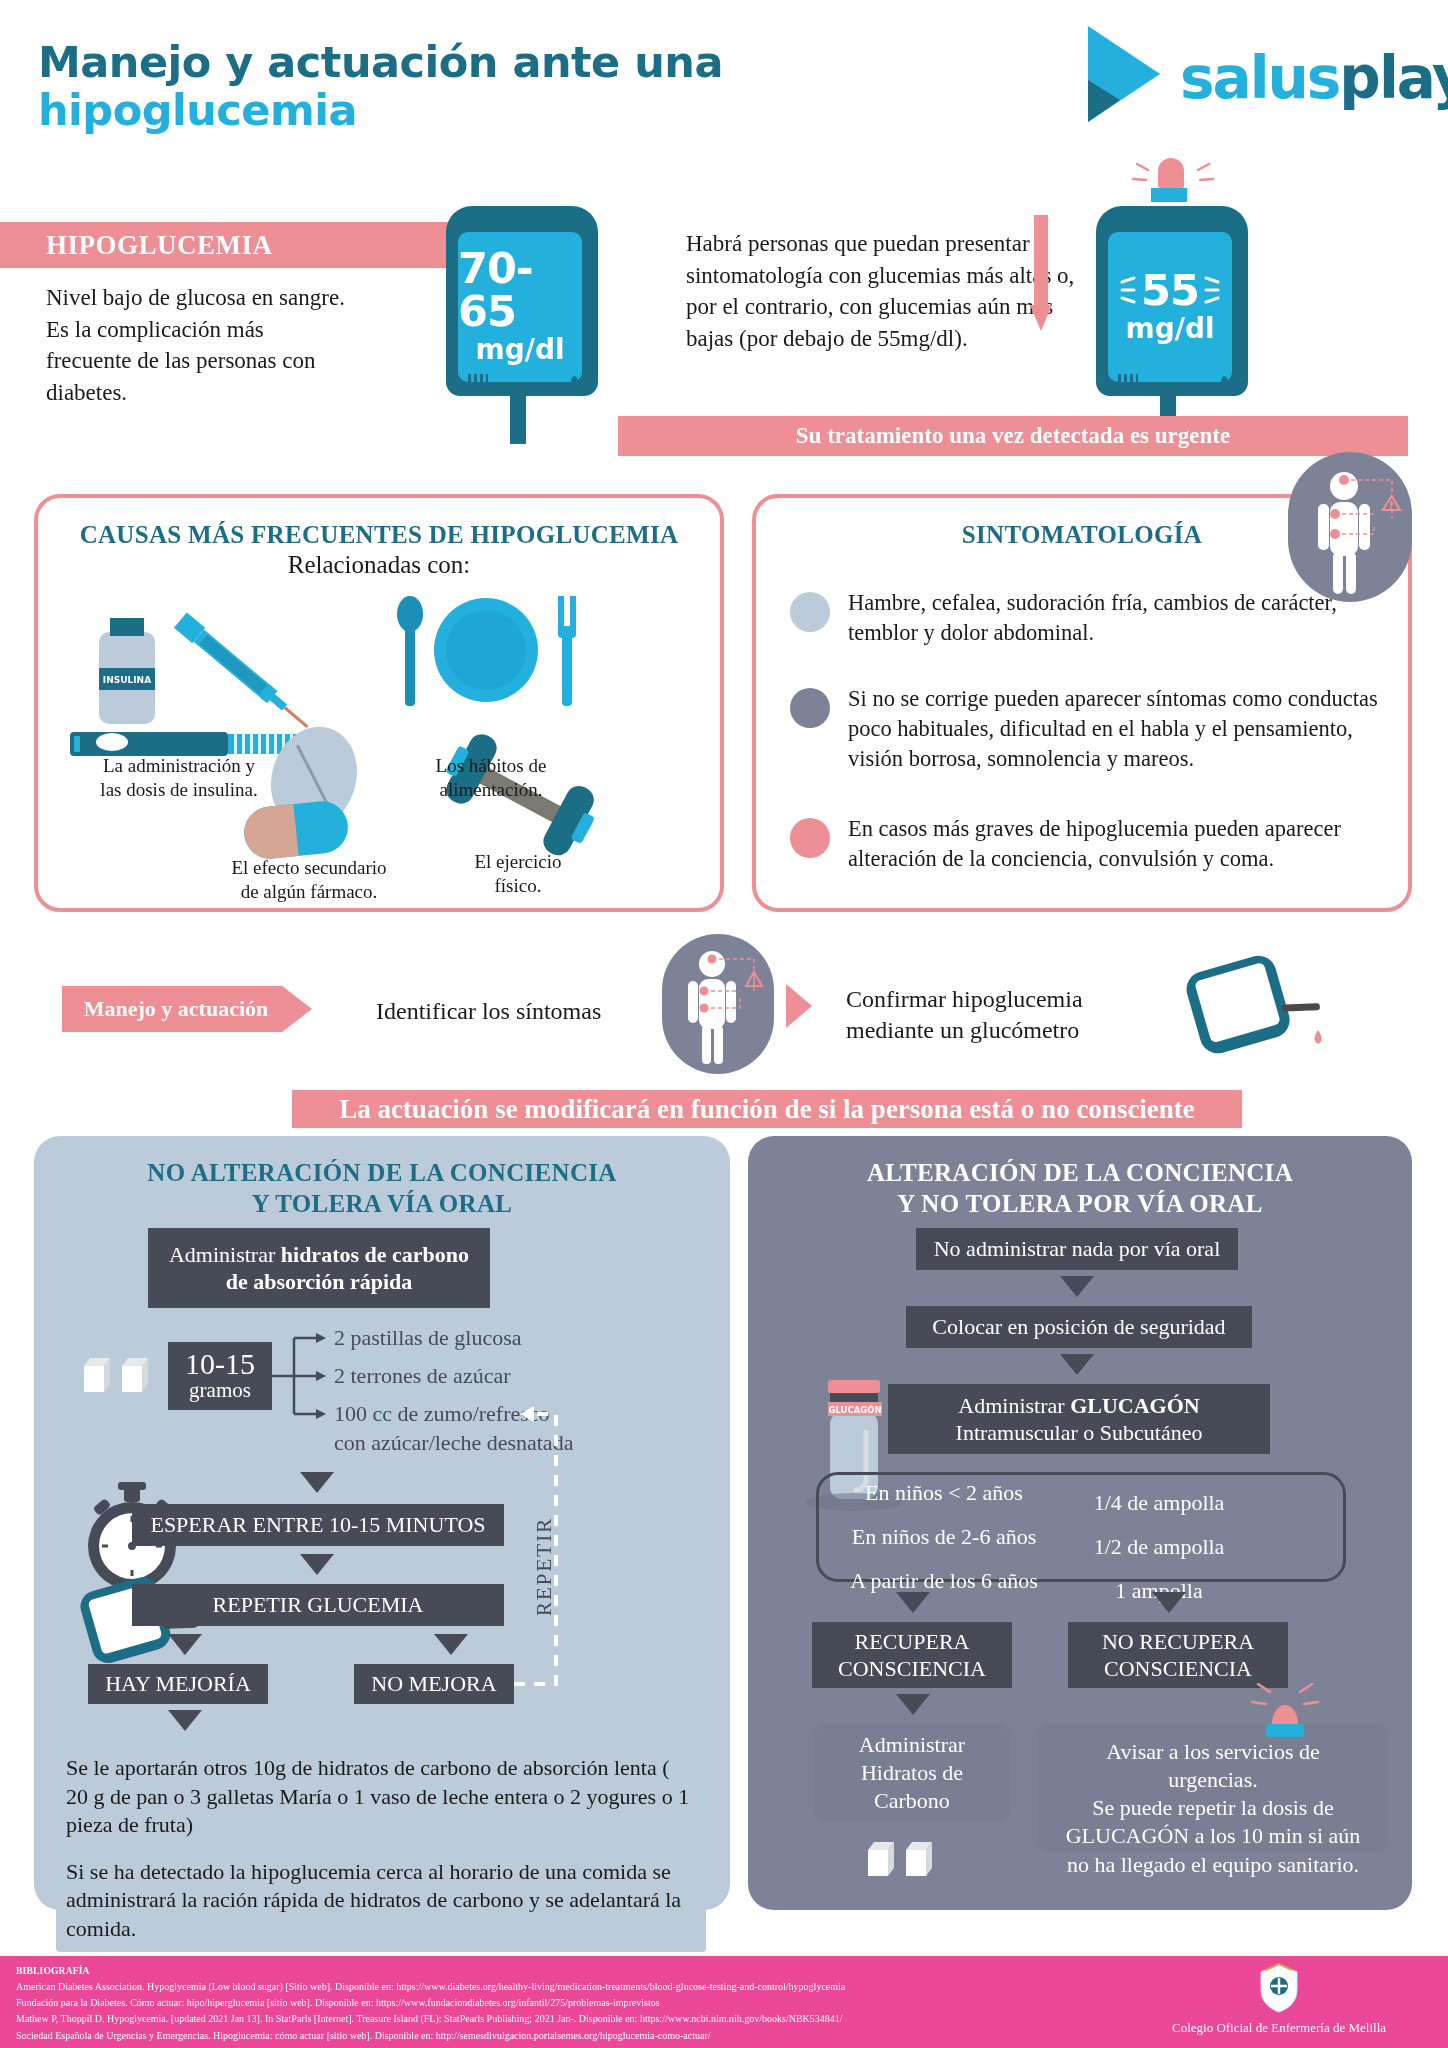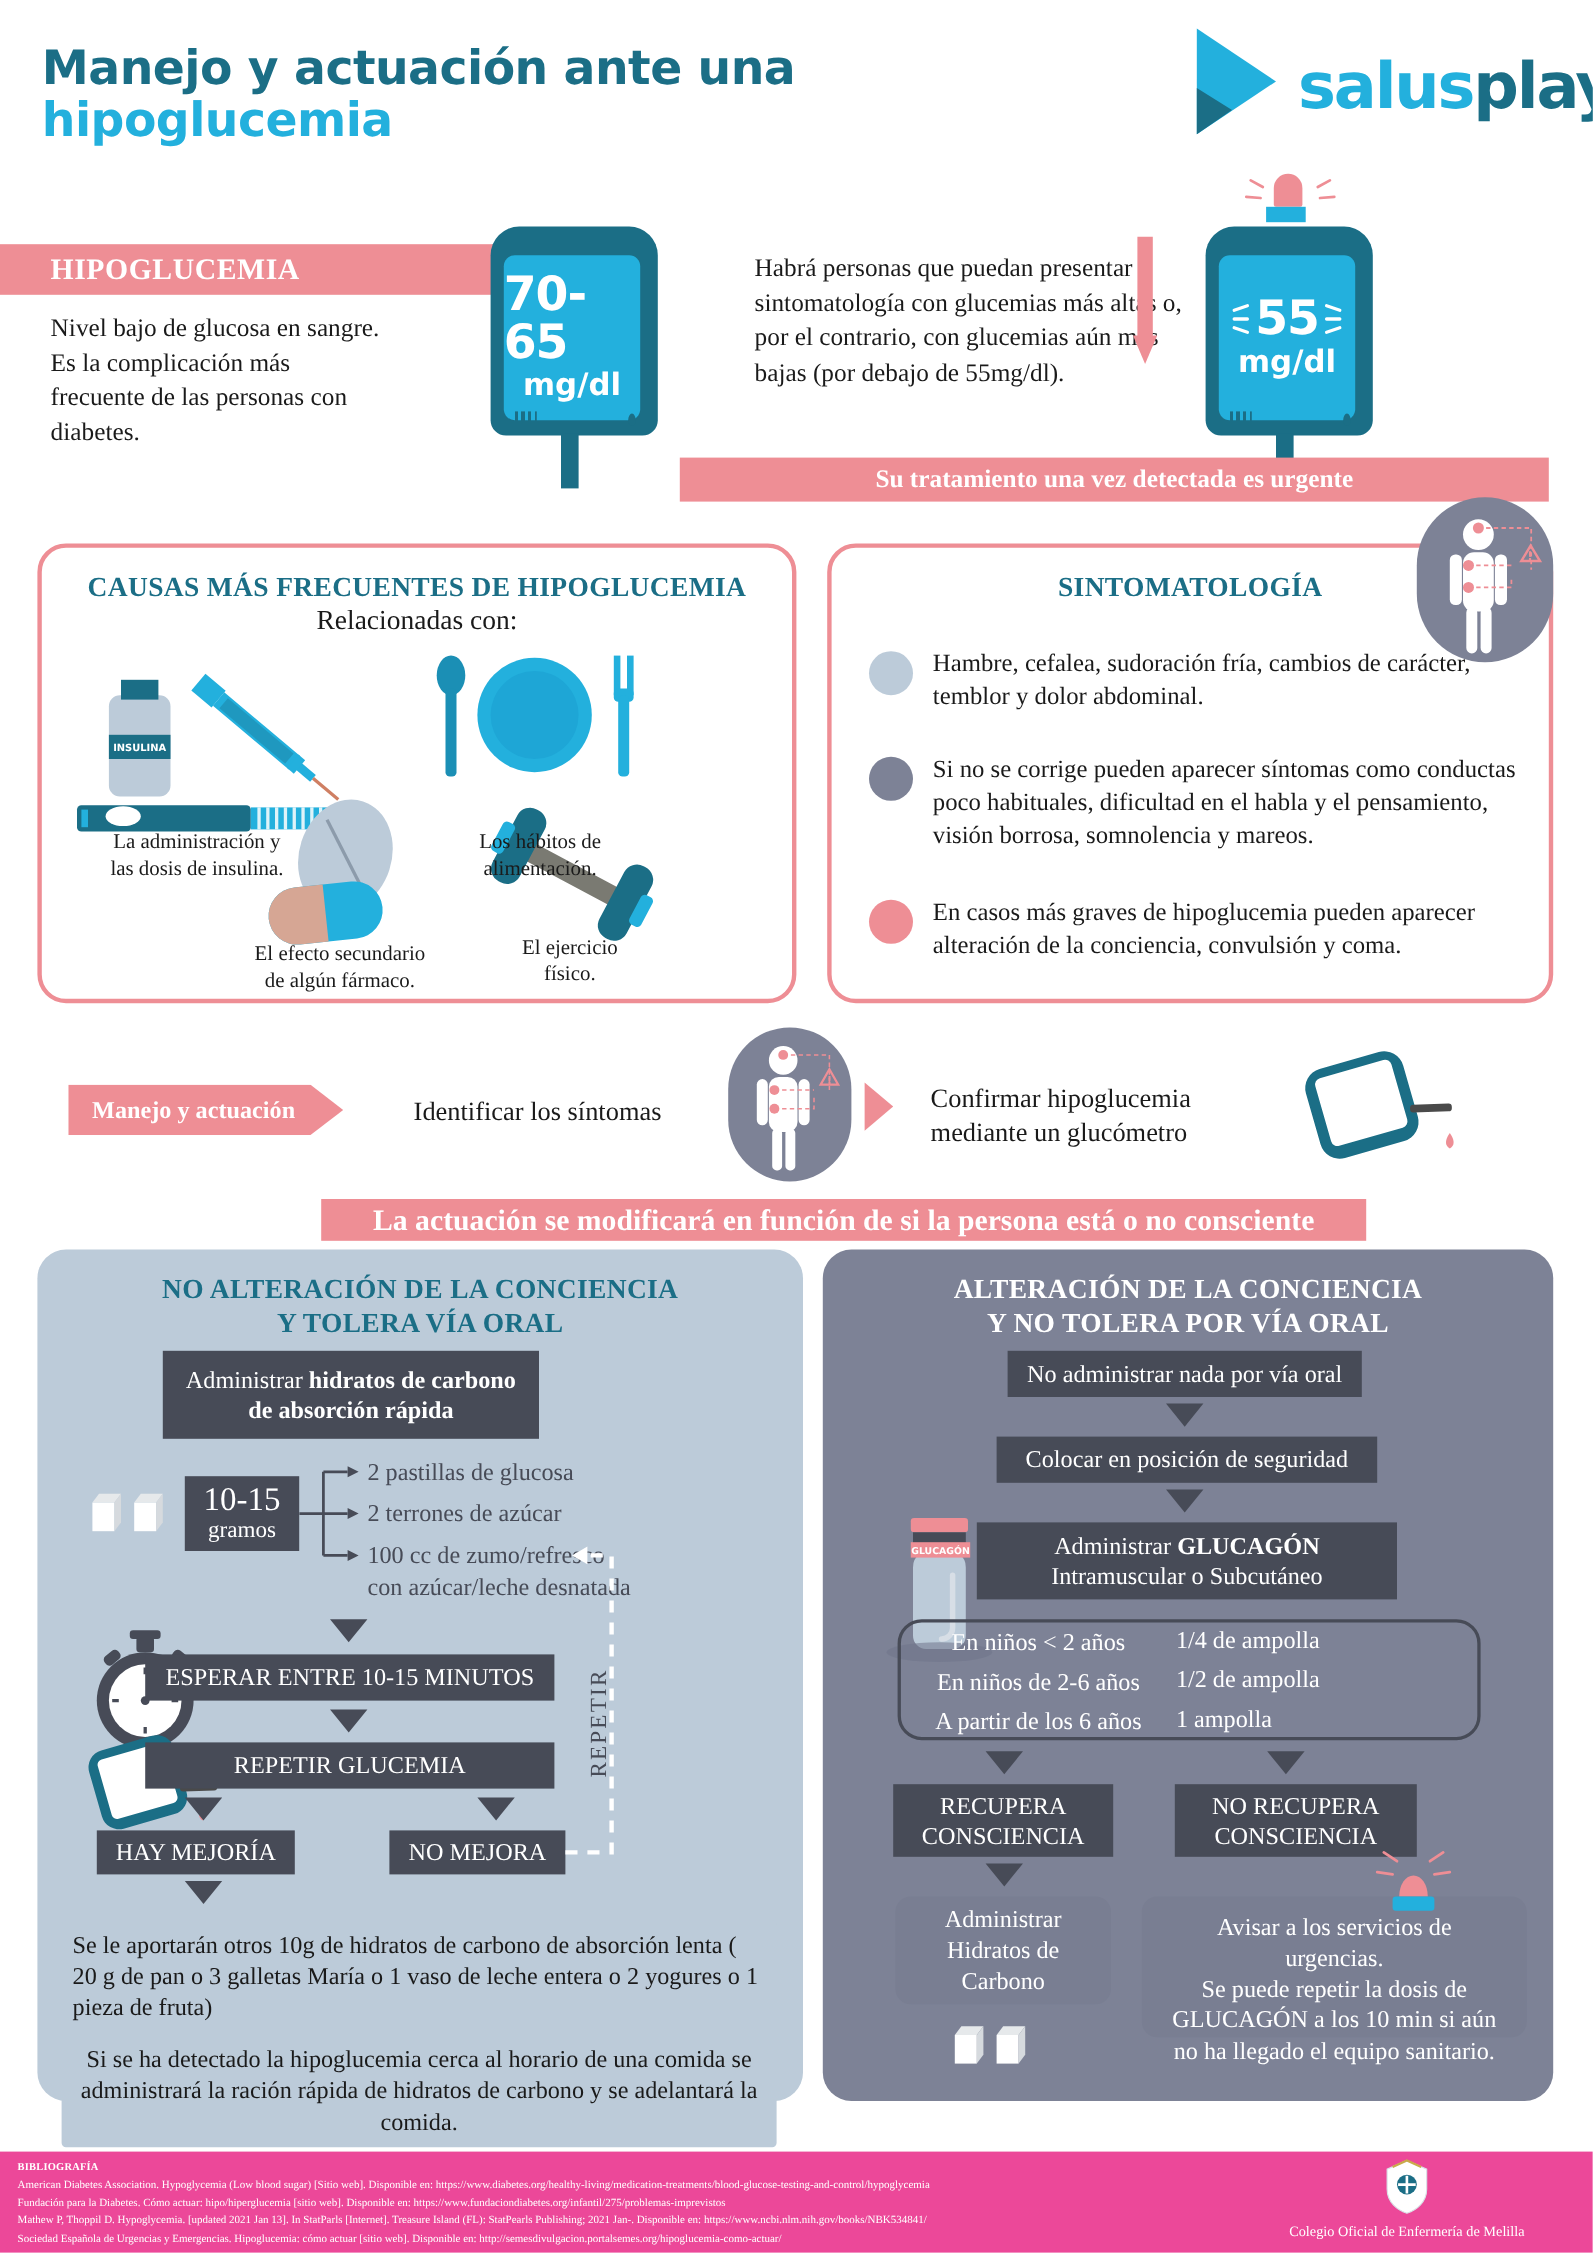--- a/index.html
+++ b/index.html
@@ -181,21 +181,21 @@
     position: absolute; writing-mode: vertical-rl; transform: rotate(180deg);
     font-size: 21px; letter-spacing: 2px; color: #474b57; font-weight: normal;
   }
 
   .dose-table {
     position: absolute; border: 3px solid #474b57; border-radius: 22px;
     color: #fff; font-size: 22px;
   }
   .dose-row { display: flex; }
   .dose-c1 { width: 250px; text-align: center; padding: 5px 0; }
-  .dose-c2 { width: 180px; text-align: left; padding: 3px 0; }
+  .dose-c2 { width: 180px; text-align: center; padding: 3px 0; margin-top: 12px; }
 
   .info-box {
     position: absolute; background: #797e92; border-radius: 14px; color: #fff;
     font-size: 22px; line-height: 1.28; text-align: center; padding: 14px 12px;
   }
   .lightbox {
     position: absolute; background: #bccbd9; border-radius: 4px;
     color: #1a1a1a; font-size: 22px; line-height: 1.3;
   }
 
@@ -566,21 +566,21 @@
     <div class="tri-dark" style="left:134px; top:574px;"></div>
 
     <div class="repetir-label" style="left:498px; top:310px; height:170px;">REPETIR</div>
     <svg style="position:absolute; left:476px; top:264px; width:64px; height:300px;" viewBox="0 0 64 300">
       <path d="M4 284 H46 V14 H22" stroke="#ffffff" stroke-width="4" fill="none" stroke-dasharray="11 9"></path>
       <polygon points="24,6 24,22 10,14" fill="#ffffff"></polygon>
     </svg>
 
     <div class="lightbox" style="left:22px; top:610px; width:650px; padding:8px 10px; background:#bccbd9;">
       <div style="font-size:22px; line-height:1.3;">Se le aportarán otros 10g de hidratos de carbono de absorción lenta ( 20 g de pan o 3 galletas María o 1 vaso de leche entera o 2 yogures o 1 pieza de fruta)</div>
-      <div style="font-size:22px; line-height:1.3; margin-top:18px;text-align:center;">Si se ha detectado la hipoglucemia cerca al horario de una comida se administrará la ración rápida de hidratos de carbono y se adelantará la comida.</div>
+      <div style="font-size:22px; line-height:1.3; margin-top:18px;">Si se ha detectado la hipoglucemia cerca al horario de una comida se administrará la ración rápida de hidratos de carbono y se adelantará la comida.</div>
     </div>
   </div>
 
   <div class="panel-right">
     <div class="panel-title right-t">
       <span>ALTERACIÓN DE LA CONCIENCIA</span><br>
       <span>Y NO TOLERA POR VÍA ORAL</span>
     </div>
 
     <div class="dark-box" style="left:168px; top:92px; width:322px; height:42px;">No administrar nada por vía oral</div>

